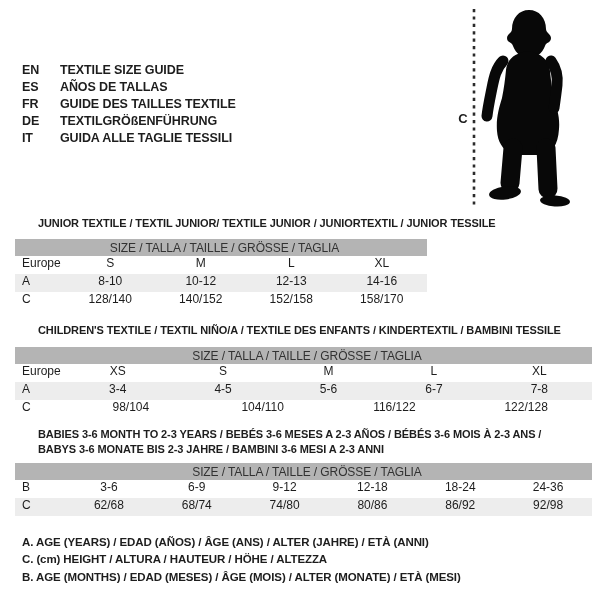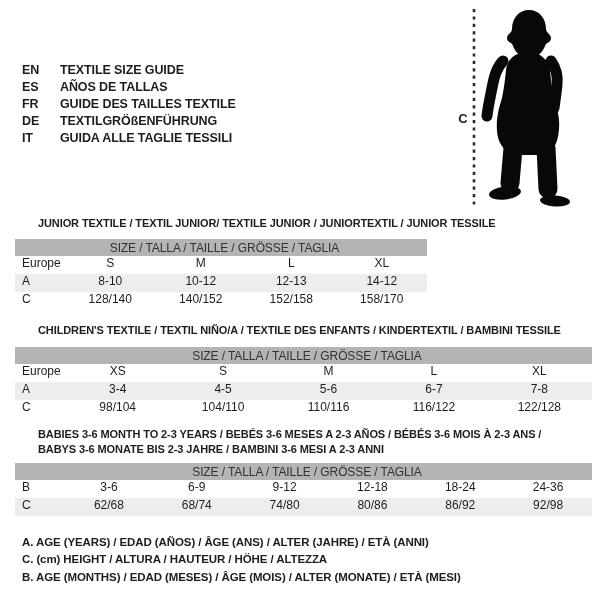--- a/index.html
+++ b/index.html
@@ -102,21 +102,21 @@
             <span class="cell-val">S</span>
             <span class="cell-val">M</span>
             <span class="cell-val">L</span>
             <span class="cell-val">XL</span>
           </div>
           <div class="t-row shaded">
             <span class="cell-label">A</span>
             <span class="cell-val">8-10</span>
             <span class="cell-val">10-12</span>
             <span class="cell-val">12-13</span>
-            <span class="cell-val">14-12</span>
+            <span class="cell-val">14-16</span>
           </div>
           <div class="t-row">
             <span class="cell-label">C</span>
             <span class="cell-val">128/140</span>
             <span class="cell-val">140/152</span>
             <span class="cell-val">152/158</span>
             <span class="cell-val">158/170</span>
           </div>
         </div>
     </div>
@@ -144,21 +144,20 @@
             <span class="cell-val">3-4</span>
             <span class="cell-val">4-5</span>
             <span class="cell-val">5-6</span>
             <span class="cell-val">6-7</span>
             <span class="cell-val">7-8</span>
           </div>
           <div class="t-row">
             <span class="cell-label">C</span>
             <span class="cell-val">98/104</span>
             <span class="cell-val">104/110</span>
-            <span class="cell-val">110/116</span>
             <span class="cell-val">116/122</span>
             <span class="cell-val">122/128</span>
           </div>
         </div>
     </div>
   </section>
 
   <section class="size-section sec-babies">
     <div class="sec-title">
         <div class="title-line">BABIES 3-6 MONTH TO 2-3 YEARS / BEBÉS 3-6 MESES A 2-3 AÑOS / BÉBÉS 3-6 MOIS À 2-3 ANS /</div>

